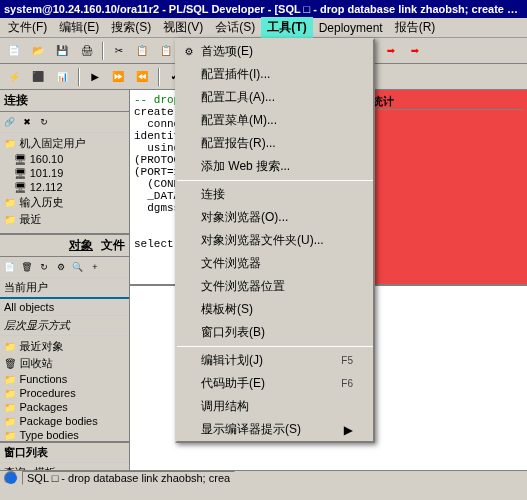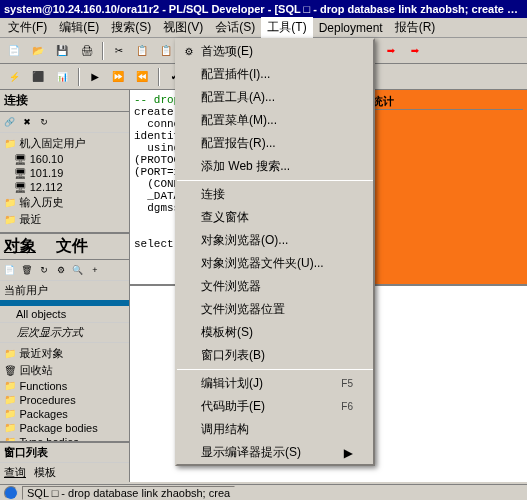--- a/index.html
+++ b/index.html
@@ -132,21 +132,21 @@
     .editor-area {
       flex: 1;
       background: white;
       padding: 4px;
       font-family: 'Courier New', monospace;
       font-size: 11px;
       overflow: auto;
     }
     .stats-area {
       width: 160px;
-      background: #f97316;
+      background: #ef4444;
       border-left: 1px solid #808080;
       padding: 4px;
       font-size: 11px;
     }
     .right-bottom {
       flex: 1;
       background: white;
       padding: 4px;
       font-family: 'Courier New', monospace;
       font-size: 11px;
@@ -204,24 +204,24 @@
       height: 16px;
       display: flex;
       align-items: center;
       justify-content: center;
       font-size: 10px;
     }
 
     
     .status-bar {
       background: #d4d0c8;
-      height: 16px;
+      height: 30px;
       border-top: 1px solid #808080;
       display: flex;
-      align-items: flex-end;
+      align-items: flex-start;
       padding: 0 4px;
       font-size: 11px;
       position: absolute;
       bottom: 0;
       left: 0;
       right: 0;
     }
     .status-item {
       border: 1px inset #d4d0c8;
       padding: 0 4px;
@@ -255,25 +255,26 @@
       font-size: 9px;
       display: flex;
       align-items: center;
       justify-content: center;
     }
 
     .objects-header {
       background: #d4d0c8;
       padding: 2px 4px;
       font-weight: bold;
-      font-size: 16px;
+      font-size: 12px;
       border-bottom: 1px solid #808080;
       border-top: 2px solid #808080;
       display: flex;
-      gap: 20px;
+      gap: 8px;
+      justify-content: flex-end;
     }
     .tab-active {
       text-decoration: underline;
       font-weight: bold;
     }
 
     .objects-toolbar {
       display: flex;
       padding: 2px;
       gap: 1px;
@@ -287,21 +288,21 @@
 <div class="title-bar">
   <span style="overflow:hidden;white-space:nowrap;text-overflow:ellipsis;">system@10.24.160.10/ora11r2 - PL/SQL Developer - [SQL □ - drop database link zhaobsh; create database link zhaobsh connect to *</span>
 </div>
 
 <div class="menu-bar">
   <span class="menu-item">文件(F)</span>
   <span class="menu-item">编辑(E)</span>
   <span class="menu-item">搜索(S)</span>
   <span class="menu-item">视图(V)</span>
   <span class="menu-item">会话(S)</span>
-  <span class="menu-item" style="background:#ffffff;font-weight:normal;">工具(T)</span>
+  <span class="menu-item" style="background:#5eead4;font-weight:bold;">工具(T)</span>
   <span class="menu-item">Deployment</span>
   <span class="menu-item">报告(R)</span>
 </div>
 
 <div class="toolbar">
   <button class="toolbar-btn">📄</button>
   <button class="toolbar-btn">📂</button>
   <button class="toolbar-btn">💾</button>
   <button class="toolbar-btn">🖨</button>
   <div class="toolbar-sep"></div>
@@ -381,27 +382,27 @@
       <span>文件</span>
     </div>
     <div class="objects-toolbar">
       <button class="conn-btn">📄</button>
       <button class="conn-btn">🗑</button>
       <button class="conn-btn">↻</button>
       <button class="conn-btn">⚙</button>
       <button class="conn-btn">🔍</button>
       <button class="conn-btn">+</button>
     </div>
-    <div style="padding:2px 4px;font-size:11px;border-bottom:6px solid #0369a1;">
+    <div style="padding:2px 4px;font-size:11px;border-bottom:2px solid #0369a1;">
       <span>当前用户</span>
     </div>
-    <div style="padding:2px 16px;font-size:11px;border-bottom:1px solid #ccc;">
+    <div style="padding:2px 4px;font-size:11px;border-bottom:1px solid #ccc;">
       <span>All objects</span>
     </div>
-    <div style="padding:2px 17px;font-size:11px;border-bottom:1px solid #ccc;font-style:italic;">
+    <div style="padding:2px 4px;font-size:11px;border-bottom:1px solid #ccc;font-style:italic;">
       <span>层次显示方式</span>
     </div>
 
     <div class="tree" style="max-height:120px;">
       <div class="tree-item">
         <span class="tree-icon">📁</span>
         <span>最近对象</span>
       </div>
       <div class="tree-item">
         <span class="tree-icon">🗑</span>
@@ -495,24 +496,20 @@
       <span class="menu-icon"></span>
       <span>添加 Web 搜索...</span>
     </div>
     <div class="dropdown-menu-sep"></div>
     <div class="dropdown-menu-item">
       <span class="menu-icon"></span>
       <span>连接</span>
     </div>
     <div class="dropdown-menu-item">
       <span class="menu-icon"></span>
-      <span>查义窗体</span>
-    </div>
-    <div class="dropdown-menu-item">
-      <span class="menu-icon"></span>
       <span>对象浏览器(O)...</span>
     </div>
     <div class="dropdown-menu-item">
       <span class="menu-icon"></span>
       <span>对象浏览器文件夹(U)...</span>
     </div>
     <div class="dropdown-menu-item">
       <span class="menu-icon"></span>
       <span>文件浏览器</span>
     </div>

